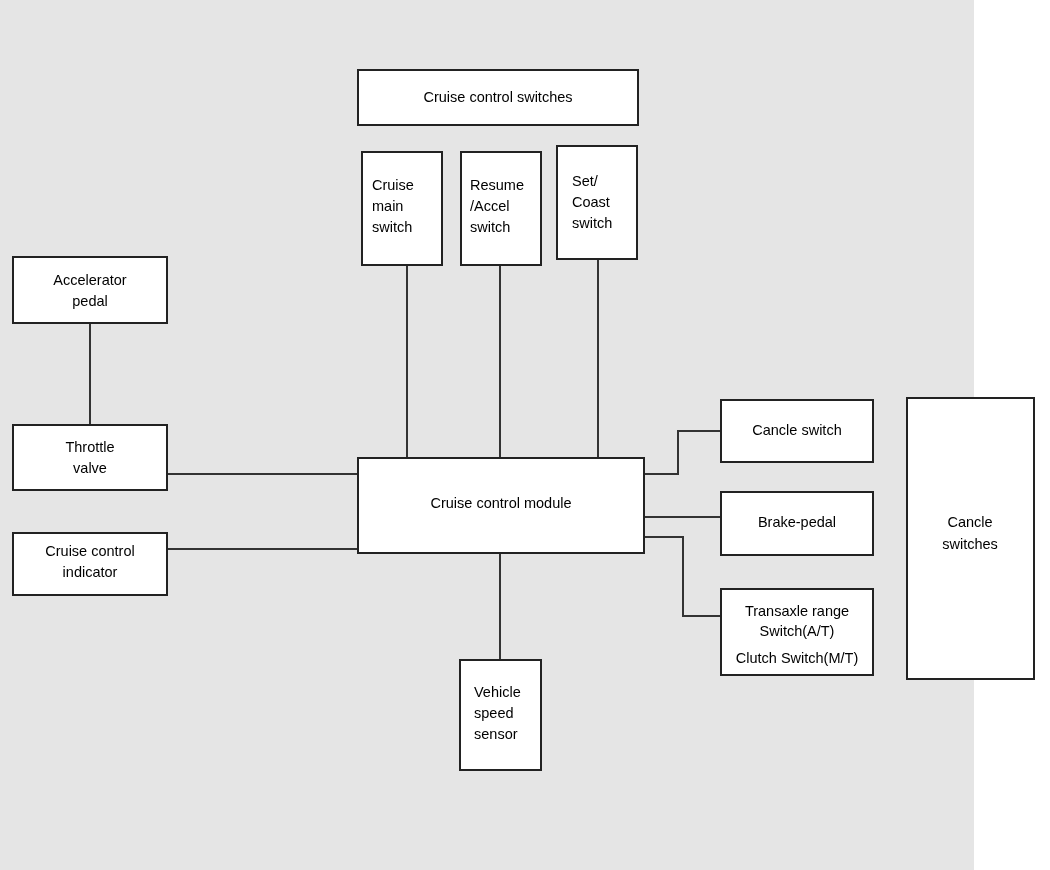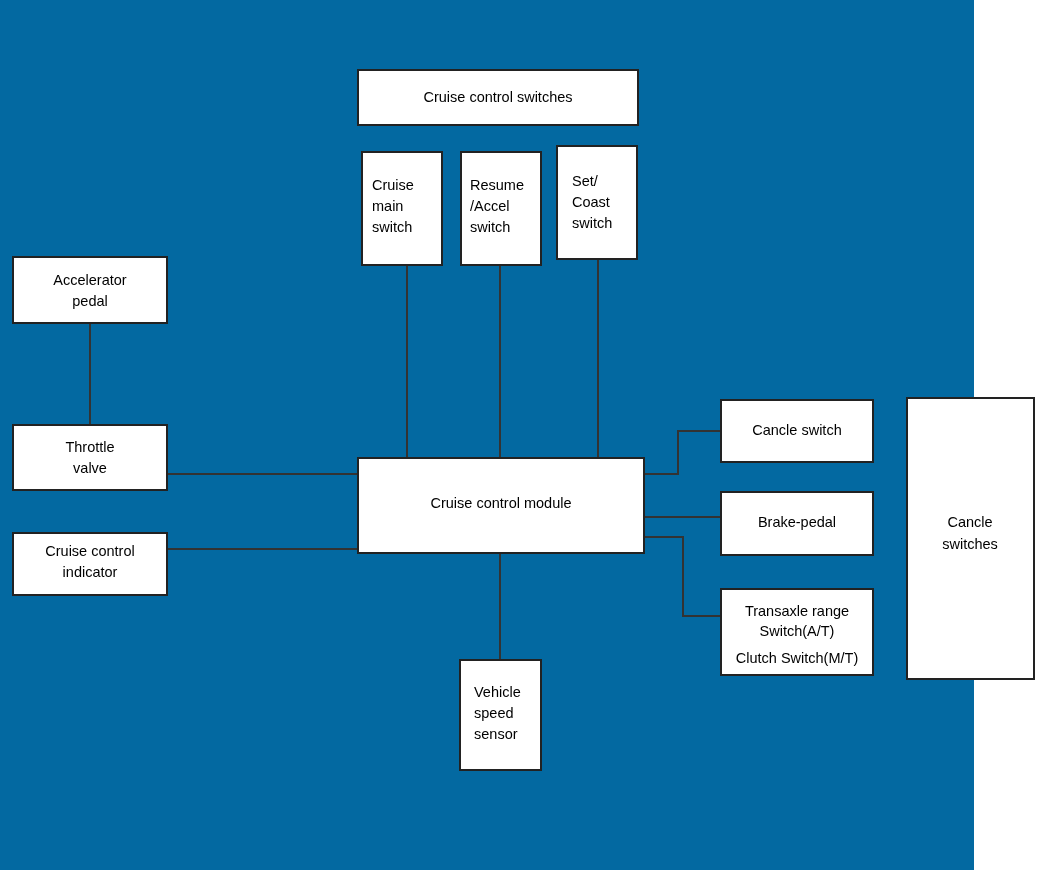--- a/index.html
+++ b/index.html
@@ -11,21 +11,21 @@
   body {
     width: 1050px;
     height: 870px;
     font-family: "Liberation Sans", sans-serif;
     overflow: hidden;
   }
   #diagram-root {
     position: relative;
     width: 974px;
     height: 870px;
-    background: #0369a1;
+    background: #e5e5e5;
   }
   svg#diagram-svg {
     position: absolute;
     top: 0;
     left: 0;
     width: 1050px;
     height: 870px;
     display: block;
   }
   .node-rect {

